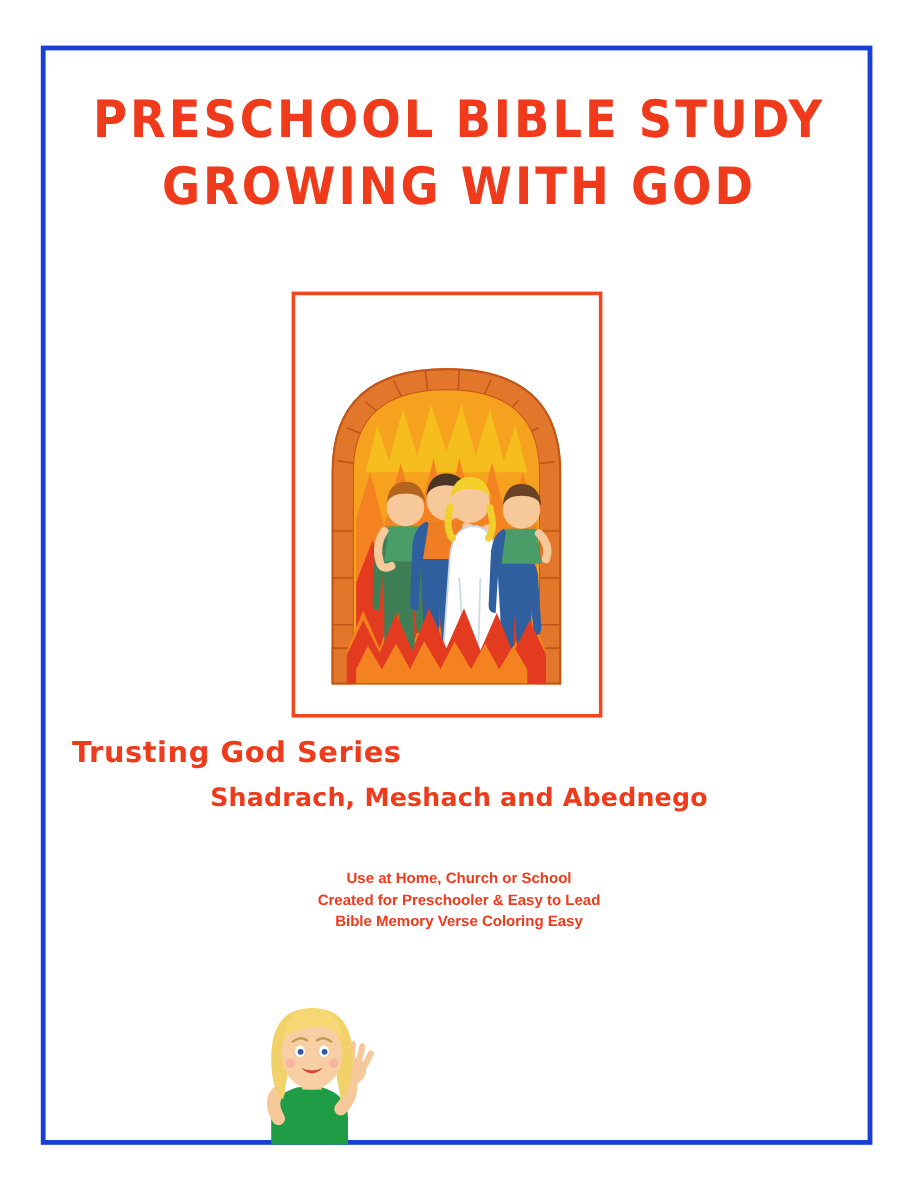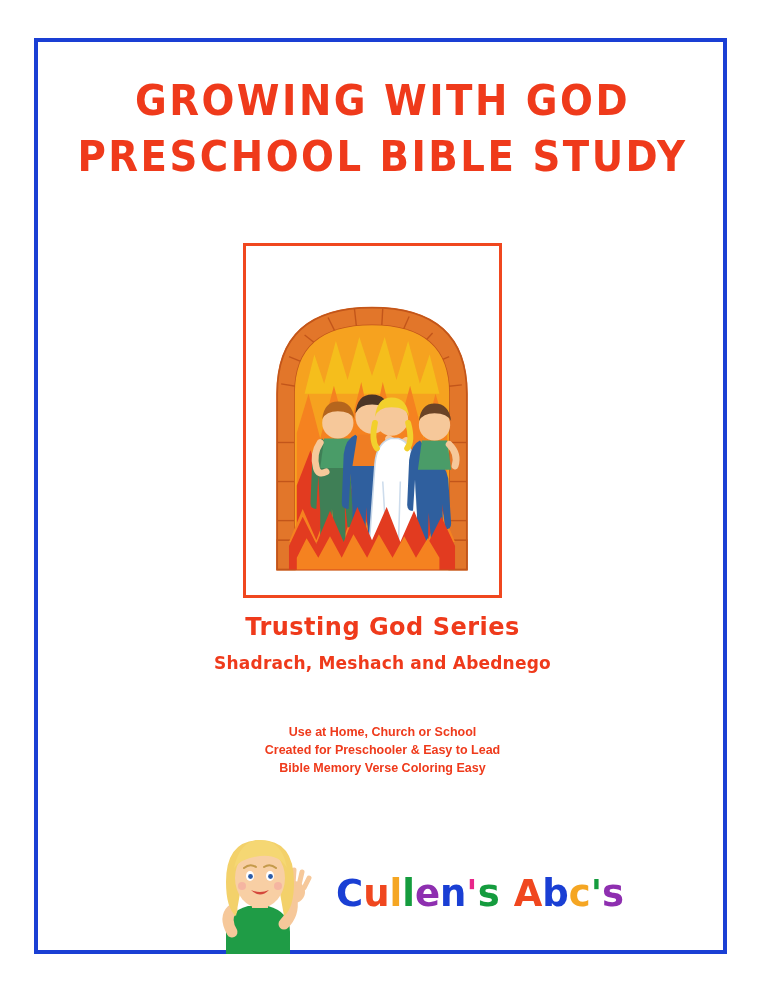--- a/index.html
+++ b/index.html
@@ -73,37 +73,36 @@
     width: 100%;
     height: 100%;
   }
 
   
   .series-title {
     position: absolute;
     left: 60px;
     top: 613px;
     width: 645px;
-    text-align: center;
     color: #ef3a1b;
     font-family: "DejaVu Sans", sans-serif;
     font-weight: bold;
     font-size: 24px;
     letter-spacing: 0.5px;
   }
   .series-sub {
     position: absolute;
     left: 60px;
     top: 653px;
     width: 645px;
     text-align: center;
     color: #ef3a1b;
     font-family: "DejaVu Sans", sans-serif;
     font-weight: bold;
-    font-size: 17px;
+    font-size: 21px;
     letter-spacing: 0.2px;
   }
 
   .blurb {
     position: absolute;
     left: 60px;
     top: 723px;
     width: 645px;
     text-align: center;
     color: #ef3a1b;
@@ -155,22 +154,22 @@
   .brand .gap { width: 14px; }
 </style>
 </head>
 <body>
 
 <div class="page">
 
   <div class="border-frame"></div>
 
   <div class="title-block">
+    <div class="title-line">Preschool Bible Study</div>
     <div class="title-line first">Growing with God</div>
-    <div class="title-line">Preschool Bible Study</div>
   </div>
 
   <div class="illus-frame">
     <svg class="illus-inner" viewBox="0 0 259 355" xmlns="http://www.w3.org/2000/svg">
       <rect x="0" y="0" width="259" height="355" fill="#ffffff"></rect>
 
       <path d="M32 330 L32 150 Q32 62 129 62 Q226 62 226 150 L226 330 Z" fill="#ef7d23" stroke="#d4601a" stroke-width="2"></path>
 
       <g stroke="#c2551a" stroke-width="1.6" fill="#e2762a">
         <path d="M32 330 L32 150 Q32 62 129 62 Q226 62 226 150 L226 330 L208 330 L208 150 Q208 80 129 80 Q50 80 50 150 L50 330 Z"></path>
@@ -288,18 +287,15 @@
       <circle cx="54.5" cy="48.5" r="2.4" fill="#2b5ca8"></circle>
       <circle cx="74.5" cy="48.5" r="2.4" fill="#2b5ca8"></circle>
       <path d="M48 40 q6 -5 12 -1 M68 39 q6 -4 12 1" stroke="#c59a4a" stroke-width="2" fill="none" stroke-linecap="round"></path>
 
       <path d="M55 62 q9 9 18 0 q-9 4 -18 0 z" fill="#d4463a"></path>
 
       <circle cx="46" cy="58" r="4" fill="#f4a9a0" opacity="0.7"></circle>
       <circle cx="82" cy="58" r="4" fill="#f4a9a0" opacity="0.7"></circle>
     </svg>
 
-    <div class="brand">
-      <span class="l1">C</span><span class="l2">u</span><span class="l3">l</span><span class="l4">l</span><span class="l5">e</span><span class="l6">n</span><span class="l7">'</span><span class="l8">s</span><span class="gap"></span><span class="l9">A</span><span class="l10">b</span><span class="l11">c</span><span class="l4">'</span><span class="l5">s</span>
-    </div>
   </div>
 
 </div>
 
 </body></html>

